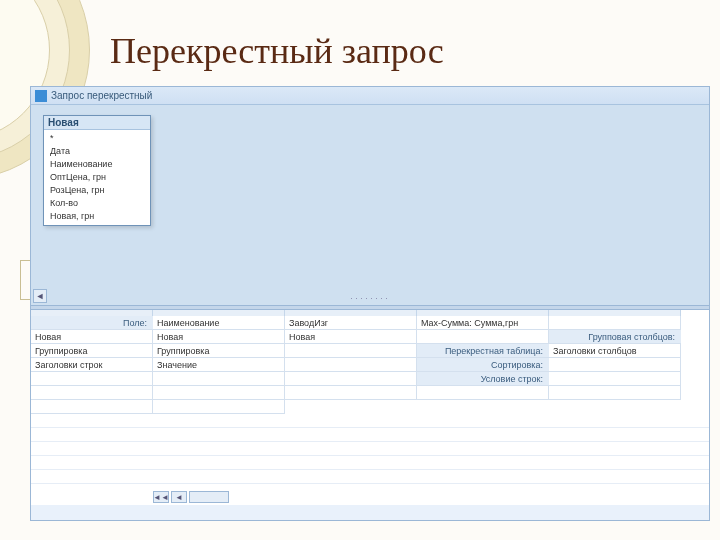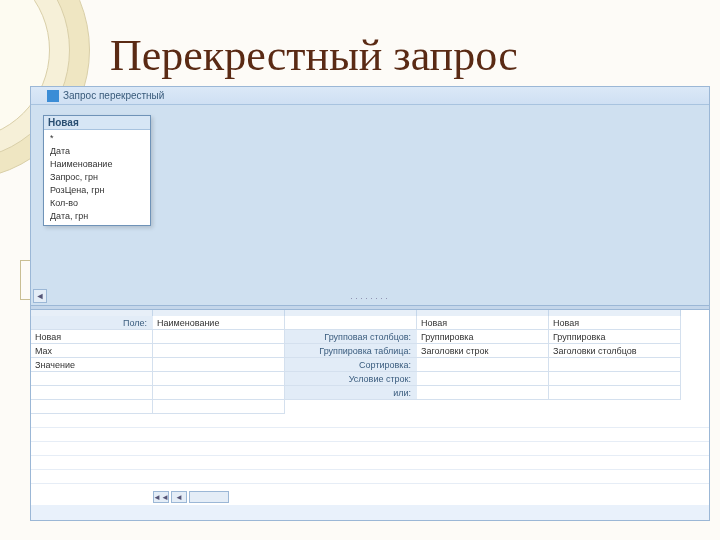--- a/index.html
+++ b/index.html
@@ -8,25 +8,25 @@
 
   
   .deco { position: absolute; left: 0; top: 0; width: 100px; height: 540px; overflow: hidden; }
   .deco .band { position: absolute; border-radius: 50%; border: 1px solid #d9cfa8; }
   .deco .b1 { width: 260px; height: 260px; left: -170px; top: -80px; background: #efe6c2; }
   .deco .b2 { width: 220px; height: 220px; left: -150px; top: -60px; background: #f6f0d8; }
   .deco .b3 { width: 180px; height: 180px; left: -130px; top: -40px; background: #fdfbf1; }
   .deco .sq { position: absolute; width: 40px; height: 40px; border: 1px solid #c9be93; left: 20px; top: 260px; }
   .deco .sq2 { left: 30px; top: 270px; width: 30px; height: 30px; background:#efe6c2;}
 
-  .slide-title { position: absolute; top: 30px; left: 110px; font-family: Georgia, "Times New Roman", serif; font-size: 44px; color: #5a2a14; }
+  .slide-title { position: absolute; top: 30px; left: 110px; font-family: Georgia, "Times New Roman", serif; font-size: 36px; color: #5a2a14; }
 
   .app-window { position: absolute; left: 30px; top: 86px; width: 680px; height: 435px; background: #e9f1fb; border: 1px solid #9bb7d6; }
 
-  .titlebar { height: 18px; display: flex; align-items: center; background: linear-gradient(#dbe8f7,#cfe0f3); border-bottom: 1px solid #a8c3df; font-size: 10px; color: #385a7a; padding: 0 16px; }
+  .titlebar { height: 18px; display: flex; align-items: center; background: linear-gradient(#dbe8f7,#cfe0f3); border-bottom: 1px solid #a8c3df; font-size: 10px; color: #385a7a; padding: 0 4px; }
   .titlebar .icon { width: 12px; height: 12px; background: #3b8dd6; margin-right: 4px; display:inline-block; }
 
   .upper { height: 200px; background: #cfe0f0; position: relative; padding: 10px 12px; }
   .table-box { background: #fff; border: 1px solid #6f93b8; width: 108px; box-shadow: 2px 2px 4px rgba(0,0,0,.15); }
   .table-box .t-title { background: #d7e6f5; border-bottom: 1px solid #a8c3df; font-size: 10px; font-weight: 600; color: #2a4f72; padding: 1px 4px; }
   .table-box .body { padding: 2px 0; }
   .tfield { font-size: 9px; color: #333; padding: 0 6px; line-height: 13px; white-space: nowrap; overflow: hidden; }
   .upper .scroll-left { position: absolute; left: 2px; bottom: 2px; width: 14px; height: 14px; background: #e4edf7; border:1px solid #9bb7d6; font-size:9px; display:flex; align-items:center; justify-content:center; color:#557;}
   .upper .dots { position:absolute; bottom:2px; left:50%; transform:translateX(-50%); font-size:9px; color:#88a; letter-spacing:2px;}
 
@@ -63,75 +63,75 @@
     <span>Запрос перекрестный</span>
   </div>
 
   <div class="upper">
     <div class="table-box">
       <div class="t-title">Новая</div>
       <div class="body">
         <div class="tfield">*</div>
         <div class="tfield">Дата</div>
         <div class="tfield">Наименование</div>
-        <div class="tfield">Запрос, грн</div>
+        <div class="tfield">ОптЦена, грн</div>
         <div class="tfield">РозЦена, грн</div>
         <div class="tfield">Кол-во</div>
-        <div class="tfield">Дата, грн</div>
+        <div class="tfield">Новая, грн</div>
       </div>
     </div>
     <div class="scroll-left">◄</div>
     <div class="dots">········</div>
   </div>
 
   <div class="splitter"></div>
 
   <div class="lower">
     <div class="design-grid">
 
       <div class="colhead"></div>
       <div class="colhead"></div>
       <div class="colhead"></div>
       <div class="colhead"></div>
       <div class="colhead"></div>
 
       <div class="hdr sel">Поле:</div>
       <div class="cell">Наименование</div>
+      <div class="cell">ЗаводИзг</div>
+      <div class="cell">Max-Сумма: Сумма,грн</div>
       <div class="cell"></div>
 
       <div class="cell">Новая</div>
       <div class="cell">Новая</div>
       <div class="cell">Новая</div>
       <div class="cell"></div>
 
       <div class="hdr sel">Групповая столбцов:</div>
       <div class="cell">Группировка</div>
       <div class="cell">Группировка</div>
-      <div class="cell">Max</div>
       <div class="cell"></div>
 
-      <div class="hdr sel">Группировка таблица:</div>
+      <div class="hdr sel">Перекрестная таблица:</div>
+      <div class="cell">Заголовки столбцов</div>
       <div class="cell">Заголовки строк</div>
-      <div class="cell">Заголовки столбцов</div>
       <div class="cell">Значение</div>
       <div class="cell"></div>
 
       <div class="hdr sel">Сортировка:</div>
       <div class="cell"></div>
       <div class="cell"></div>
       <div class="cell"></div>
       <div class="cell"></div>
 
       <div class="hdr sel">Условие строк:</div>
       <div class="cell"></div>
       <div class="cell"></div>
       <div class="cell"></div>
       <div class="cell"></div>
 
-      <div class="hdr sel">или:</div>
       <div class="cell"></div>
       <div class="cell"></div>
       <div class="cell"></div>
       <div class="cell"></div>
     </div>
     <div class="empty-rows">
       <div class="er"></div>
         <div class="er"></div>
         <div class="er"></div>
         <div class="er"></div>

